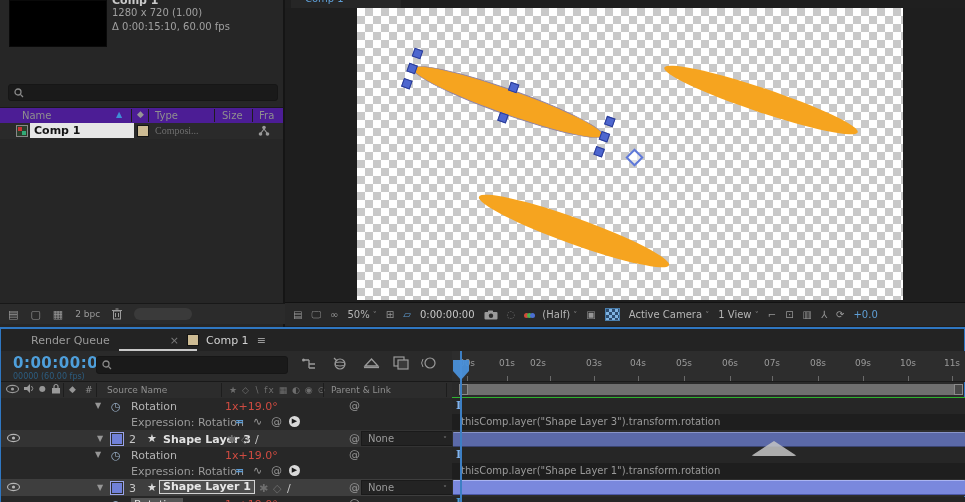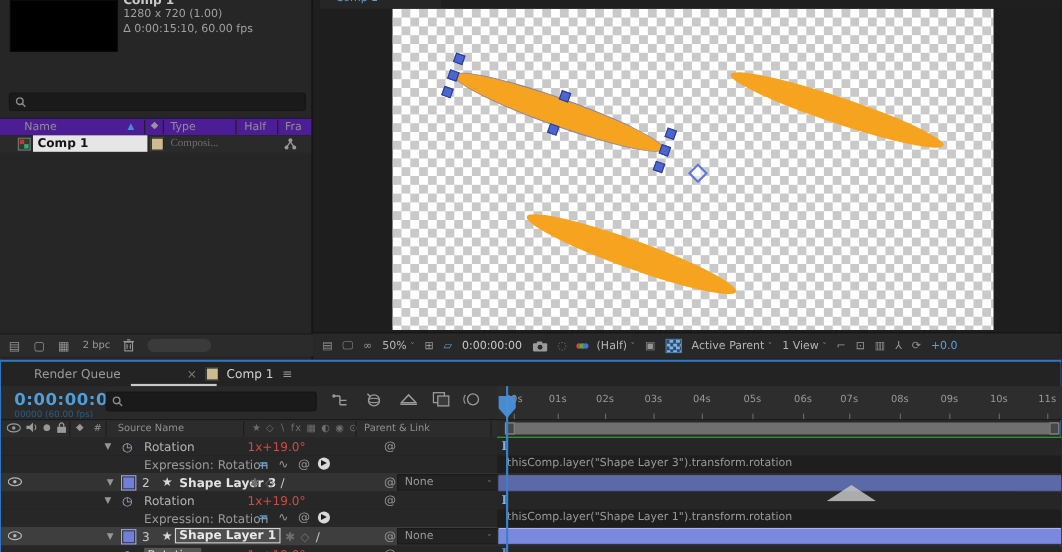--- a/index.html
+++ b/index.html
@@ -93,21 +93,21 @@
             </svg>
         </span>
         <input type="text" style="">
       </div>
 
       <div class="proj-cols">
         <span class="ab" style="left:22px;top:2px;">Name</span>
         <span class="ab" style="left:116px;top:2px;color:#3e8fd6;font-size:8px;">▲</span>
         <span class="ab ico" style="left:137px;top:2px;font-size:9px;">◆</span>
         <span class="ab" style="left:155px;top:2px;">Type</span>
-        <span class="ab" style="left:222px;top:2px;">Half</span>
+        <span class="ab" style="left:222px;top:2px;">Size</span>
         <span class="ab" style="left:259px;top:2px;">Fra</span>
         <i class="colsep" style="left:131px;"></i>
           <i class="colsep" style="left:148px;"></i>
           <i class="colsep" style="left:214px;"></i>
           <i class="colsep" style="left:252px;"></i>
       </div>
 
       <div class="proj-row">
         <span class="ab" style="left:16px;top:2px;">
           <svg width="12" height="12" viewBox="0 0 12 12">
@@ -186,21 +186,21 @@
               <rect x="0.5" y="2" width="13" height="7.5" rx="1" fill="#9a9a9a"></rect>
               <rect x="4" y="0.5" width="5" height="2.5" rx="0.5" fill="#9a9a9a"></rect>
               <circle cx="7" cy="5.7" r="2.2" fill="#2a2a2a"></circle>
             </svg>
         </span>
         <span class="dim">◌</span>
         <span class="rgbdots"><i style="background:#d14b3a;"></i><i style="background:#4bb04b;"></i><i style="background:#4b6fd1;"></i></span>
         <span><span>(Half)</span> <span class="chev">˅</span></span>
         <span class="ico">▣</span>
         <span class="tgrid"></span>
-        <span><span>Active Parent</span> <span class="chev">˅</span></span>
+        <span><span>Active Camera</span> <span class="chev">˅</span></span>
         <span><span>1 View</span> <span class="chev">˅</span></span>
         <span class="ico">⌐</span>
         <span class="ico">⊡</span>
         <span class="ico">▥</span>
         <span class="ico">⅄</span>
         <span class="ico">⟳</span>
         <span style="color:#5f9fd6;text-align:right;">+0.0</span>
       </div>
     </div>
   </div>
@@ -261,21 +261,21 @@
         </svg>
     </span>
 
     <span class="ab" style="left:430px;top:42px;">
       <svg width="16" height="0" viewBox="0 0 16 14"></svg>
     </span>
 
     <div class="ruler">
       <span class="tick-label" style="left:15px;">00s</span>
       <span class="tick-label" style="left:55px;">01s</span>
-      <span class="tick-label" style="left:98px;">02s</span>
+      <span class="tick-label" style="left:86px;">02s</span>
       <span class="tick-label" style="left:142px;">03s</span>
       <span class="tick-label" style="left:186px;">04s</span>
       <span class="tick-label" style="left:232px;">05s</span>
       <span class="tick-label" style="left:278px;">06s</span>
       <span class="tick-label" style="left:320px;">07s</span>
       <span class="tick-label" style="left:366px;">08s</span>
       <span class="tick-label" style="left:411px;">09s</span>
       <span class="tick-label" style="left:456px;text-align:right;">10s</span>
       <span class="tick-label" style="left:500px;">11s</span>
       <i class="tick" style="left:15px;"></i>

